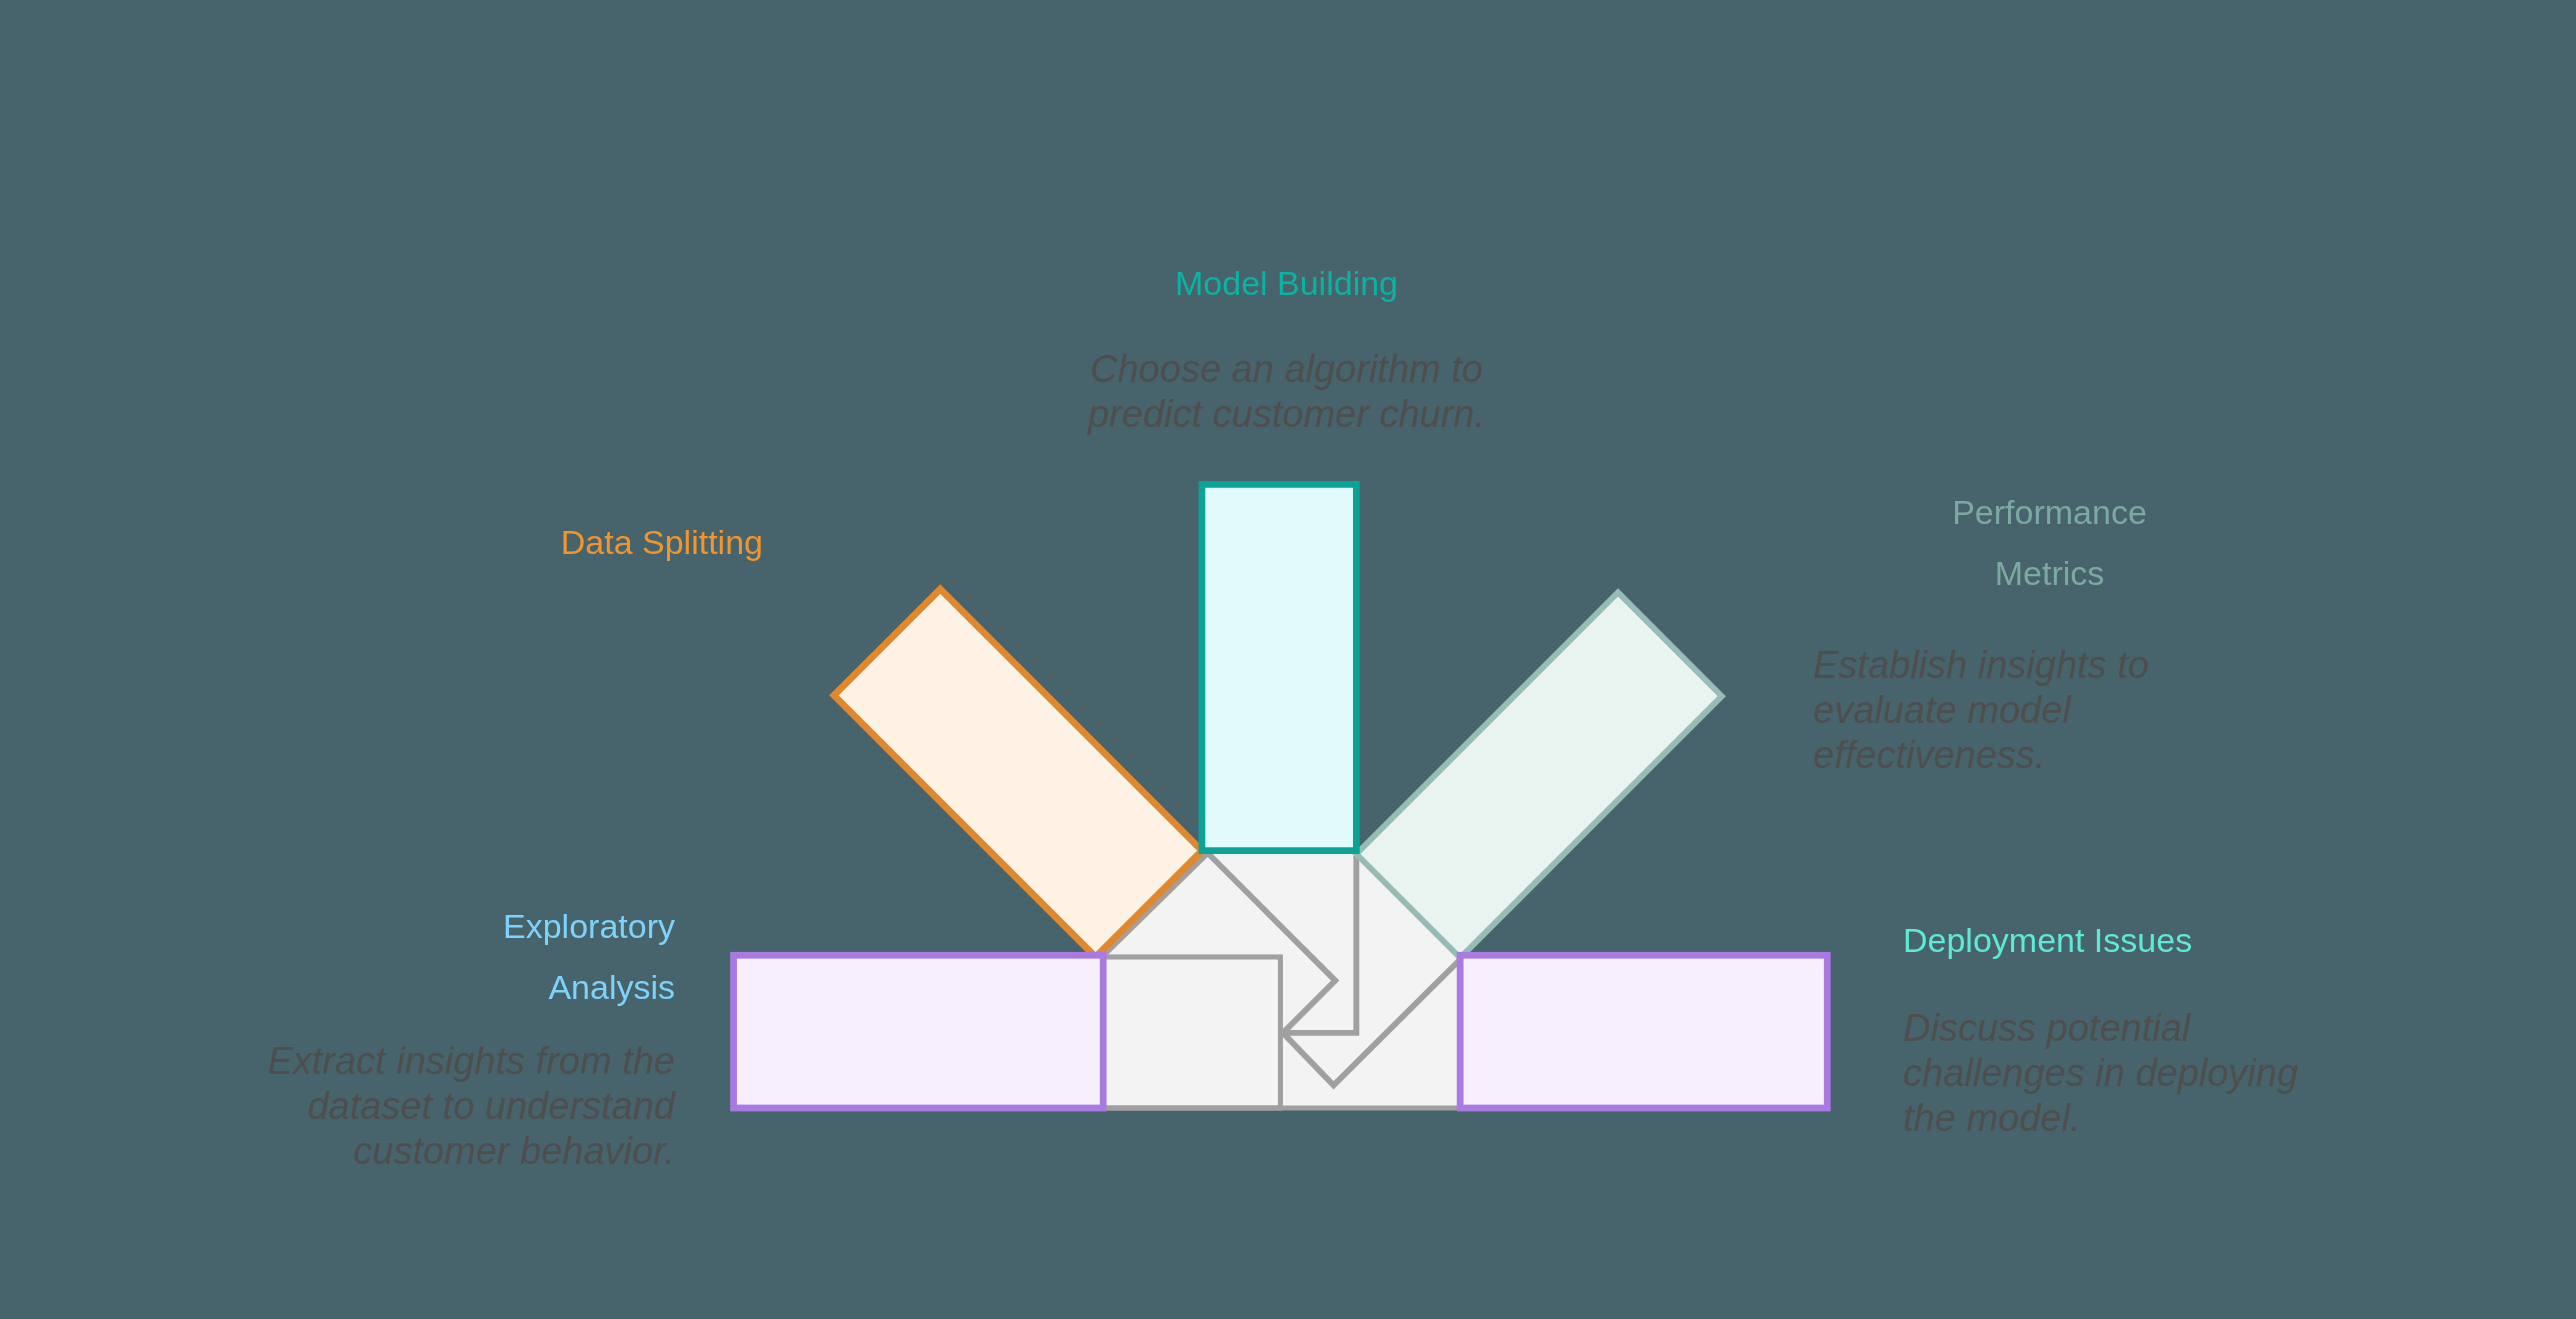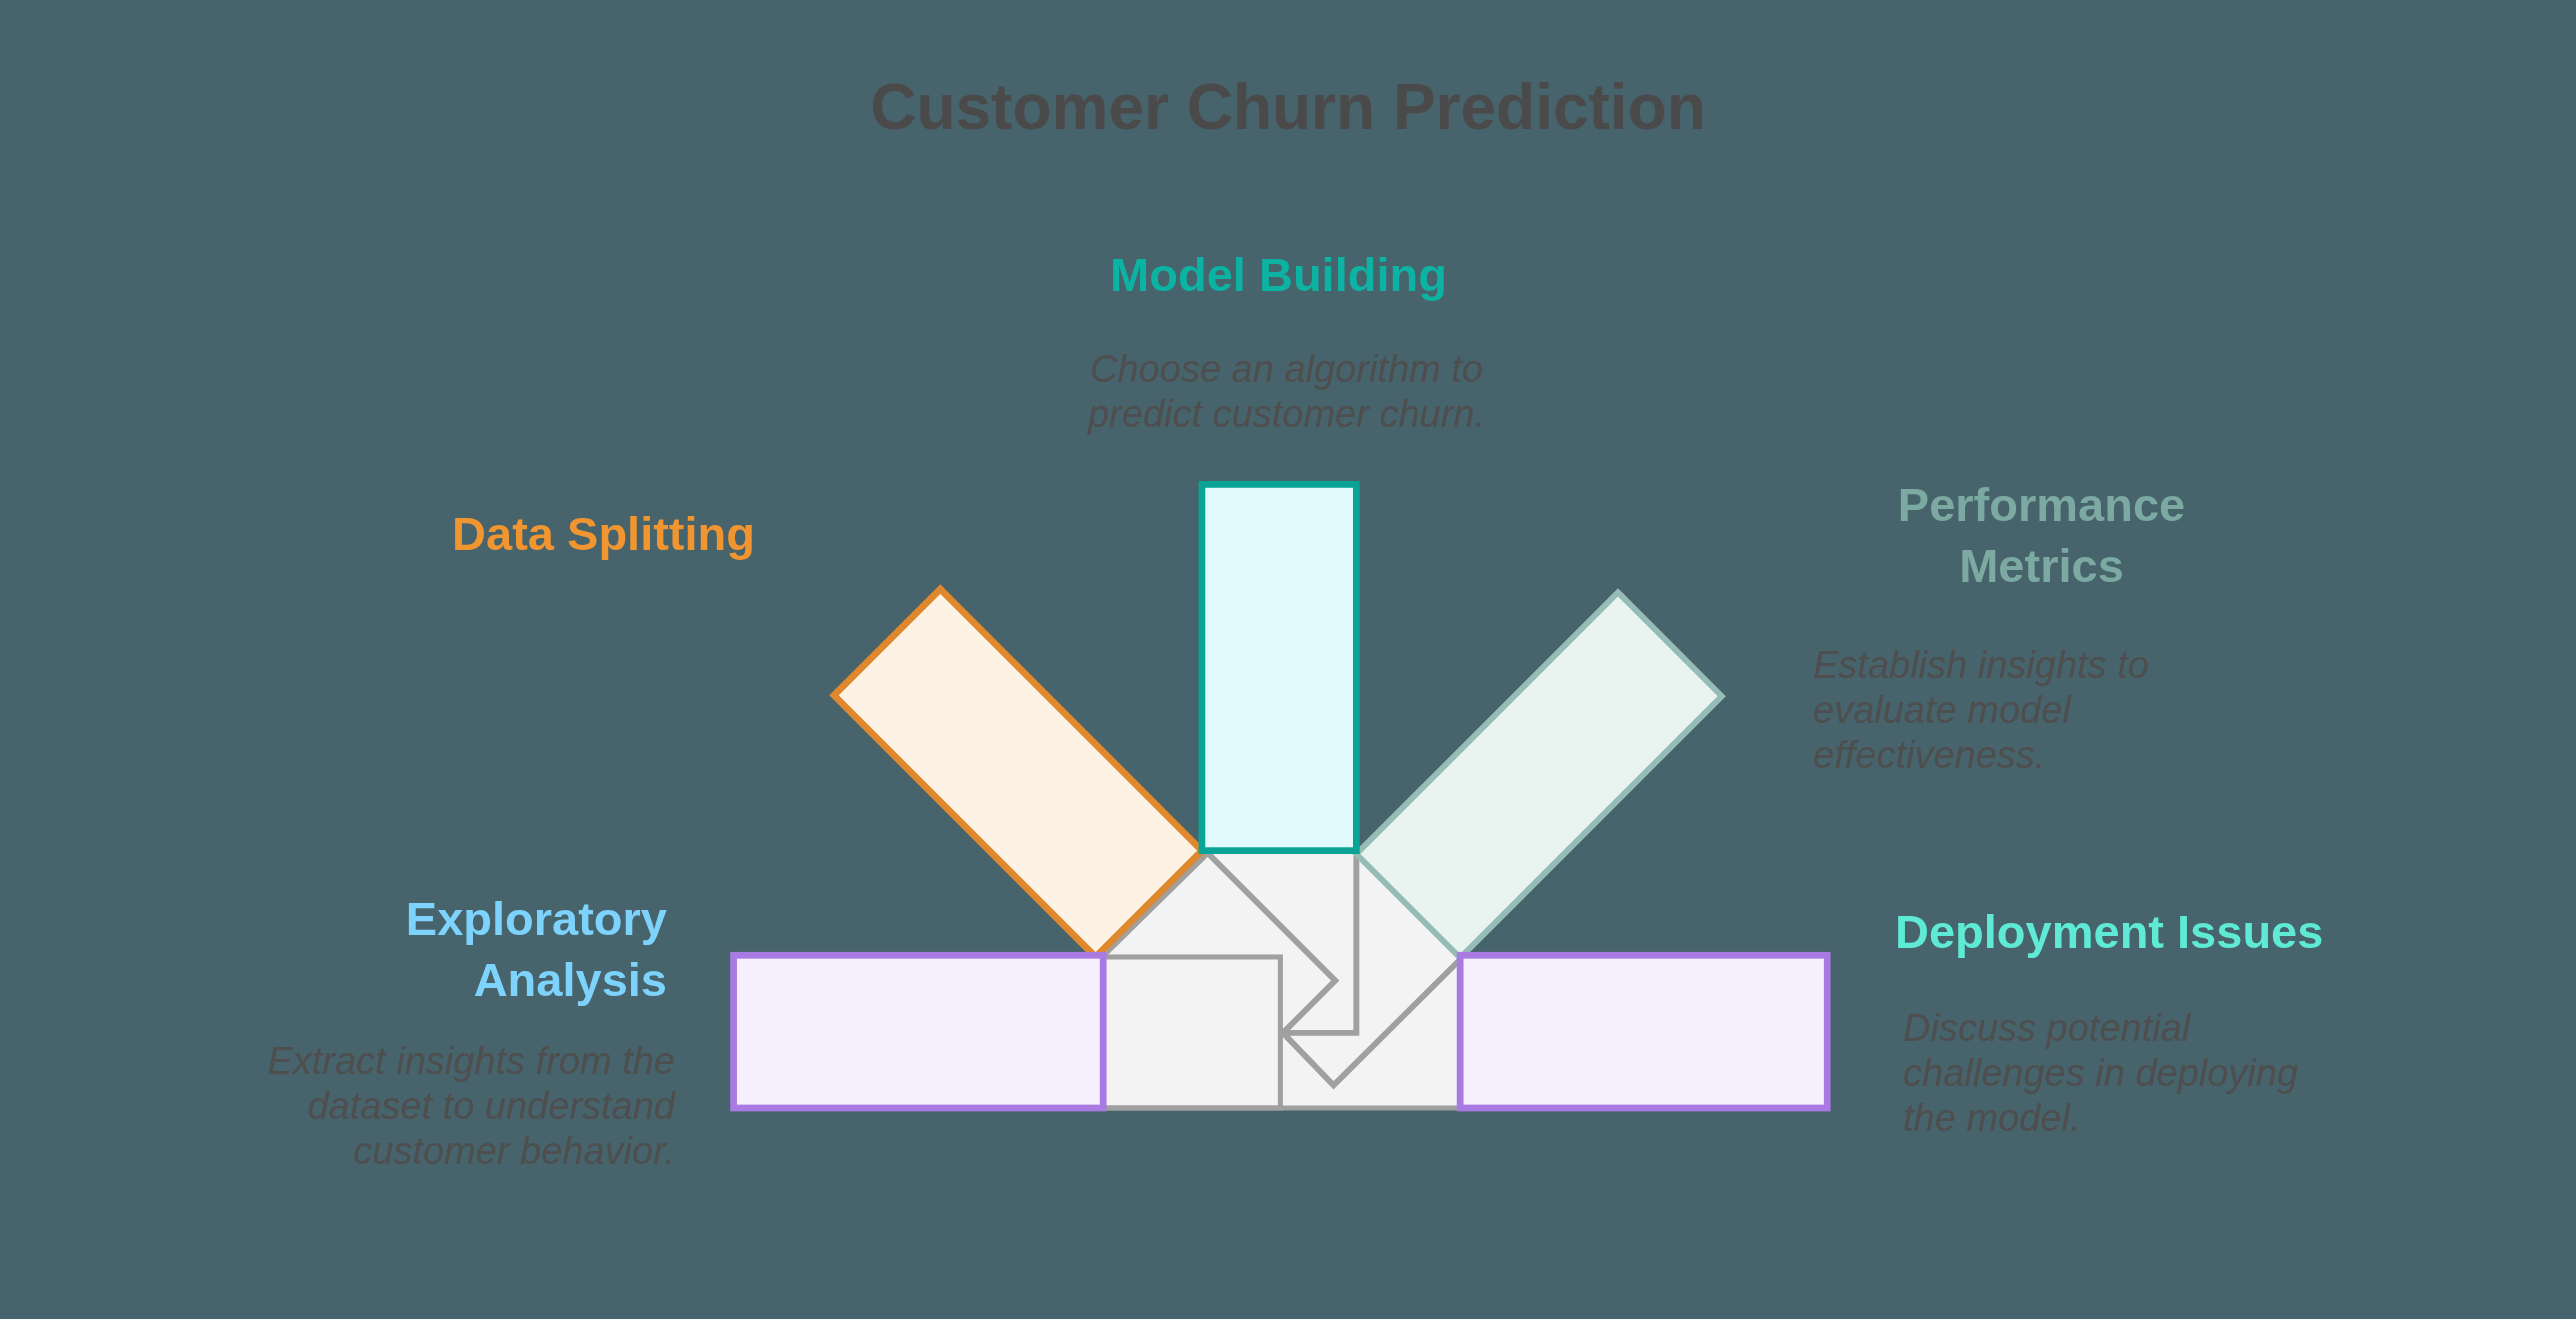--- a/index.html
+++ b/index.html
@@ -32,23 +32,23 @@
     margin: 0;
     text-align: center;
     font-size: 64px;
     line-height: 73px;
     font-weight: 700;
     color: #4a4a4a;
     white-space: pre-line;
   }
   .sec-title {
     position: absolute;
-    margin: 0;
-    font-size: 47px;
-    font-weight: 700;
+    margin: 8px;
+    font-size: 34px;
+    font-weight: 400;
     white-space: pre-line;
   }
   .sec-body {
     position: absolute;
     margin: 8px;
     font-size: 38px;
     line-height: 45px;
     font-weight: 400;
     color: #4e4e4e;
     white-space: pre-line;
@@ -68,21 +68,20 @@
   .ea-body  { left: 245px; top: 1031px; width: 422px; text-align: right; }
   
   .di-title { left: 1895px; top: 905px; width: 523px; text-align: left; line-height: 54px; color: #5eead4; }
   .di-body  { left: 1895px; top: 998px; width: 523px; text-align: left; }
 </style>
 </head>
 <body>
 
 <div class="canvas">
 
-  <h1 class="main-title">Customer Churn Prediction</h1>
 
   <svg class="diagram" viewBox="0 0 3052 1563" aria-hidden="true">
 
     <polygon points="1430,1008 1607,1008 1730,1135 1730,1313 1307,1313 1307,1134" fill="#f3f3f4" stroke="none"></polygon>
 
     <rect x="1307" y="1134" width="210" height="179" fill="#f3f3f4" stroke="#a0a0a0" stroke-width="6"></rect>
 
     <path d="M 1432,1010 L 1308,1132" fill="none" stroke="#a0a0a0" stroke-width="6"></path>
 
     <path d="M 1609,1010 L 1730,1134" fill="none" stroke="#a0a0a0" stroke-width="6"></path>

